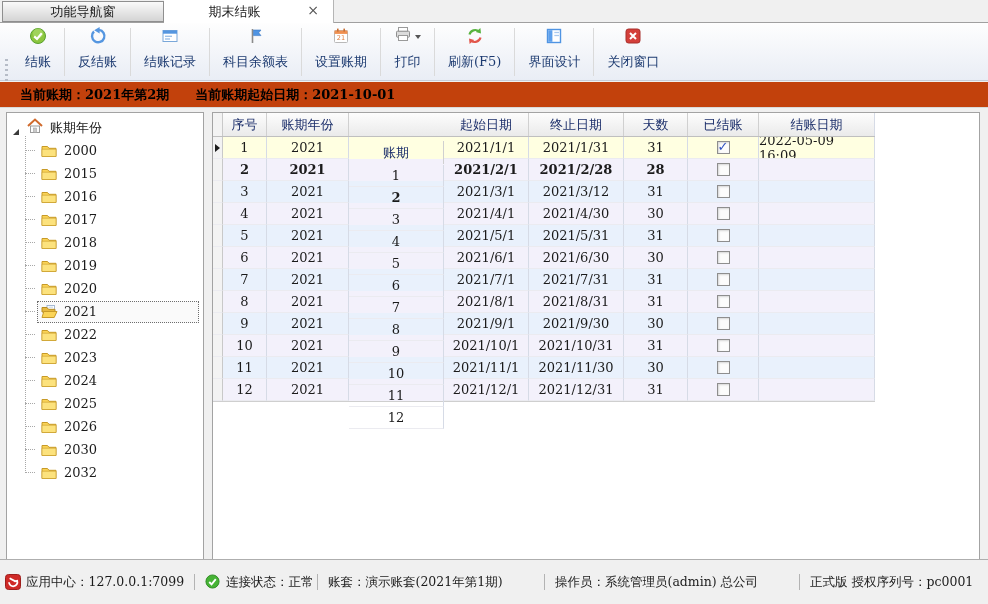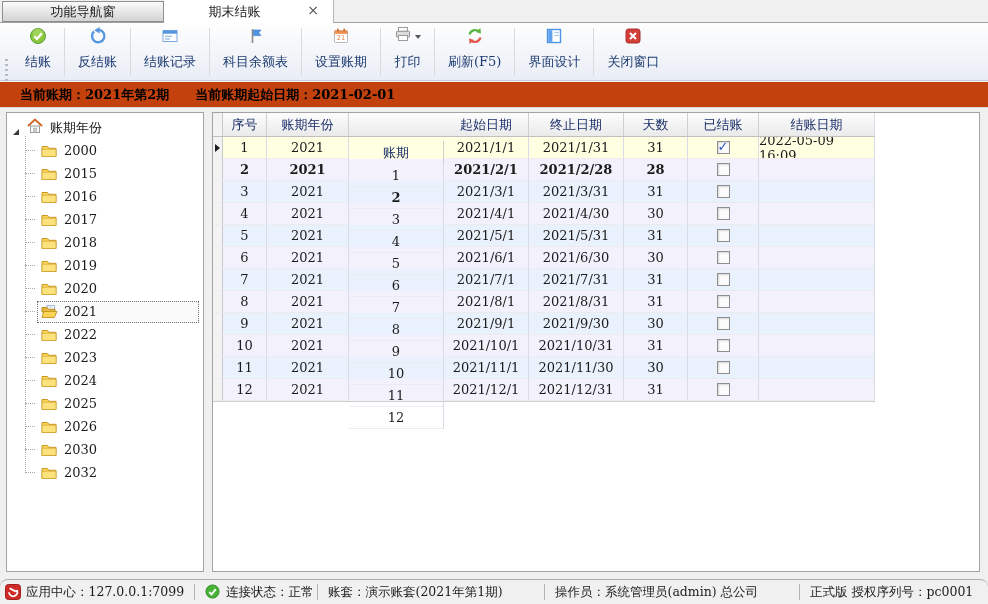--- a/index.html
+++ b/index.html
@@ -75,23 +75,23 @@
   .c-start { width:85px; } .c-end { width:95px; } .c-days { width:64px; }
   .c-closed { width:71px; } .c-date { width:116px; border-right:1px solid #d6dbe6; }
   .ind-arrow { display:none; }
   .grow.selected .ind-arrow { display:block; width:0; height:0;
     border-left:5px solid #1b1b1b; border-top:4px solid transparent; border-bottom:4px solid transparent; }
   .cb { width:13px; height:13px; background:#fcfcfc; border:1px solid #8e8e8e;
     box-shadow:inset 1px 1px 2px rgba(0,0,0,0.15); position:relative; }
   .cb.checked::after { content:"✓"; position:absolute; left:0px; top:-3px;
     color:#2d4fc0; font-size:13px; font-weight:bold; font-family:"DejaVu Sans",sans-serif; }
   
-  .statusbar { position:absolute; left:0; right:0; bottom:0; height:25px;
+  .statusbar { position:absolute; left:0; right:0; bottom:0; height:45px;
     background:#f0f0f0; border-top:1px solid #aeaeae; display:flex; align-items:center;
-    font-size:12.5px;border-radius:8px; }
+    font-size:12.5px; }
   .sseg { display:flex; align-items:center; gap:5px; height:16px;
     border-right:1px solid #b3b3b3; padding-left:10px; }
   .sseg:last-child { border-right:none; }
   .s1 { width:195px; padding-left:5px; } .s2 { width:123px; } .s3 { width:227px; }
   .s4 { width:255px; } .s5 { flex:1; }
   .icon16 { width:16px; height:16px; flex:0 0 16px; }
 </style>
 </head>
 <body>
 
@@ -216,21 +216,21 @@
           <rect x="2" y="2" width="14" height="14" rx="2.5" fill="#d43f3a" stroke="#a82f2b"></rect>
           <path d="M6 6 L12 12 M12 6 L6 12" stroke="#fff" stroke-width="2"></path>
         </svg>
     </span>
     <span>关闭窗口</span>
   </div>
 </div>
 
 <div class="infobar">
   <span>当前账期：2021年第2期</span>
-  <span>当前账期起始日期：2021-02-01</span>
+  <span>当前账期起始日期：2021-10-01</span>
 </div>
 
 <div class="treepanel">
   <div class="troot">
     <span class="expander">
       <svg width="8" height="8" viewBox="0 0 8 8">
           <polygon points="7,1 7,7 1,7" fill="#3a3a3a"></polygon>
         </svg>
     </span>
     <span>
@@ -489,21 +489,21 @@
           </div>
           <div class="gc c-date"></div>
         </div>
 
         <div class="grow">
           <div class="gc c-ind"></div>
           <div class="gc c-seq">3</div>
           <div class="gc c-year">2021</div>
           <div class="gc c-period">3</div>
           <div class="gc c-start">2021/3/1</div>
-          <div class="gc c-end">2021/3/31</div>
+          <div class="gc c-end">2021/3/12</div>
           <div class="gc c-days">31</div>
           <div class="gc c-closed">
             <span class="cb"></span>
           </div>
           <div class="gc c-date"></div>
         </div>
 
         <div class="grow">
           <div class="gc c-ind"></div>
           <div class="gc c-seq">4</div>

